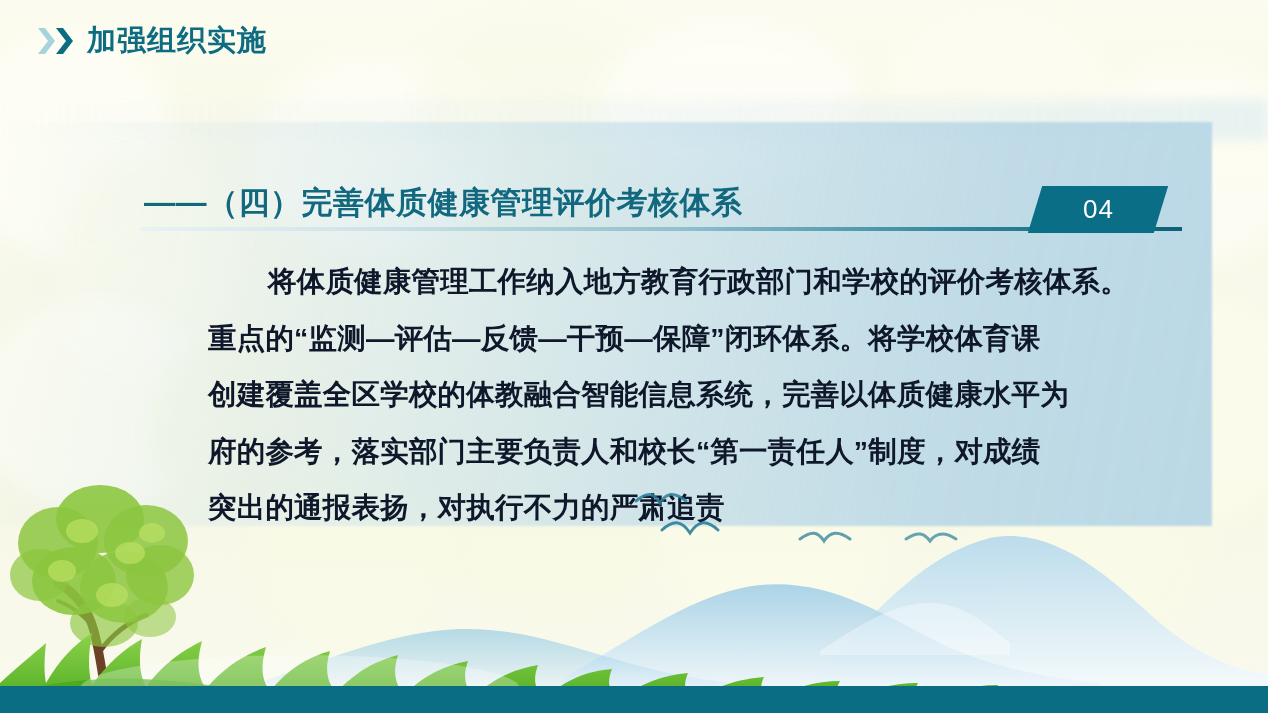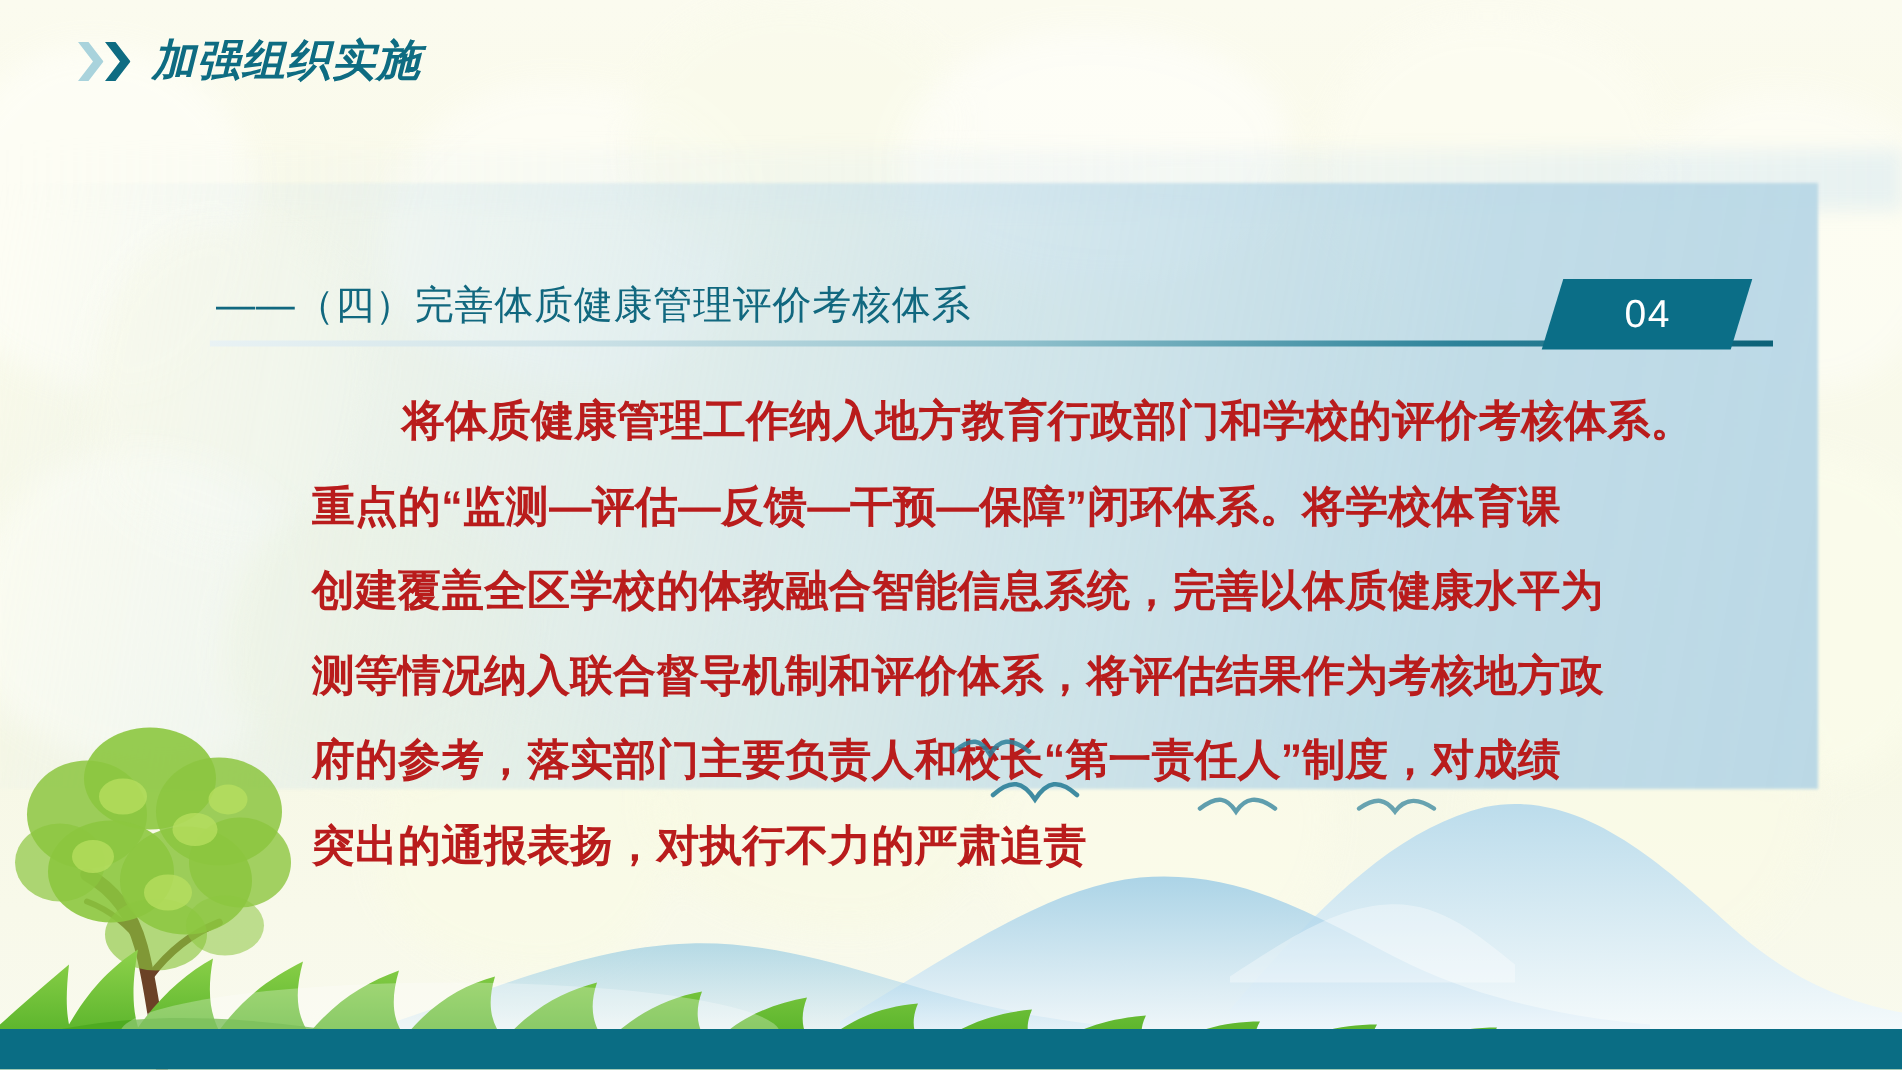--- a/index.html
+++ b/index.html
@@ -30,33 +30,33 @@
         rgba(183,214,229,0.95) 100%);
     filter:blur(1px);
   }
   .blue-panel-soft{
     position:absolute;left:0;top:100px;width:1268px;height:40px;
     background:linear-gradient(90deg,rgba(250,250,235,0) 0%,rgba(226,238,242,.35) 62%,rgba(214,232,240,.55) 100%);
     filter:blur(6px);
   }
 
   
-  .header{position:absolute;left:52px;top:26px;display:flex;align-items:center;gap:14px;font-style:italic;}
+  .header{position:absolute;left:38px;top:26px;display:flex;gap:14px;}
   .chev-wrap{display:flex;align-items:center;gap:1px;}
   .chev{width:17px;height:30px;}
   .header-title{
     font-size:29px;font-weight:bold;color:#0e6c82;letter-spacing:1px;
     white-space:nowrap;line-height:1;
   }
 
   
   .title-row{position:absolute;left:144px;top:182px;width:1030px;height:52px;}
   .sec-title{
     position:absolute;left:0;top:0;
-    font-size:26px;font-weight:normal;color:#11687f;white-space:nowrap;
+    font-size:31px;font-weight:bold;color:#11687f;white-space:nowrap;
     letter-spacing:.5px;line-height:42px;
   }
   .rule{
     position:absolute;left:-4px;top:45px;width:1042px;height:4px;
     background:linear-gradient(90deg,#e9f2f4 0%,#cfe3e8 22%,#8fc0cc 52%,#2d8299 80%,#0c6177 100%);
   }
   .badge{
     position:absolute;left:891px;top:4px;width:126px;height:47px;
     background:#0b6e87;
     transform:skewX(-17deg);
@@ -64,21 +64,21 @@
   }
   .badge span{
     transform:skewX(17deg);
     color:#ffffff;font-size:26px;font-weight:400;letter-spacing:1px;
     font-family:"Liberation Sans",sans-serif;
   }
 
   
   .body-text{
     position:absolute;left:208px;top:253px;width:1010px;
-    font-size:28.5px;font-weight:bold;color:#b91c1c;
+    font-size:28.5px;font-weight:bold;color:#0f172a;
     line-height:56.5px;letter-spacing:.2px;
   }
   .body-text .ln{white-space:nowrap;display:block;}
   .body-text .ln.indent{text-indent:60px;}
 
   
   .scenery{position:absolute;left:0;bottom:0;width:1268px;height:230px;}
   .footer-bar{
     position:absolute;left:0;bottom:0;width:1268px;height:27px;background:#0a6d84;
   }
@@ -127,21 +127,20 @@
     <div class="rule"></div>
     <div class="badge">
       <span>04</span>
     </div>
   </div>
 
   <div class="body-text">
     <span class="ln indent">将体质健康管理工作纳入地方教育行政部门和学校的评价考核体系。</span>
     <span class="ln">重点的“监测—评估—反馈—干预—保障”闭环体系。将学校体育课</span>
     <span class="ln">创建覆盖全区学校的体教融合智能信息系统，完善以体质健康水平为</span>
-    <span class="ln">测等情况纳入联合督导机制和评价体系，将评估结果作为考核地方政</span>
     <span class="ln">府的参考，落实部门主要负责人和校长“第一责任人”制度，对成绩</span>
     <span class="ln">突出的通报表扬，对执行不力的严肃追责</span>
   </div>
 
   <svg class="scenery" viewBox="0 0 1268 230" preserveAspectRatio="none">
     <defs>
       <linearGradient id="mtn1" x1="0" y1="0" x2="0" y2="1">
         <stop offset="0%" stop-color="#7fc0e0"></stop>
         <stop offset="100%" stop-color="#eaf4fb"></stop>
       </linearGradient>

